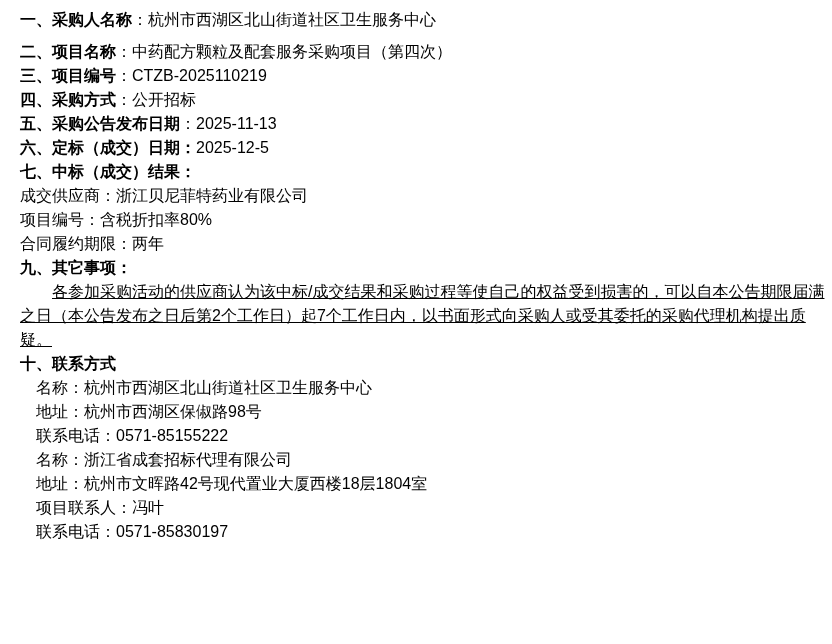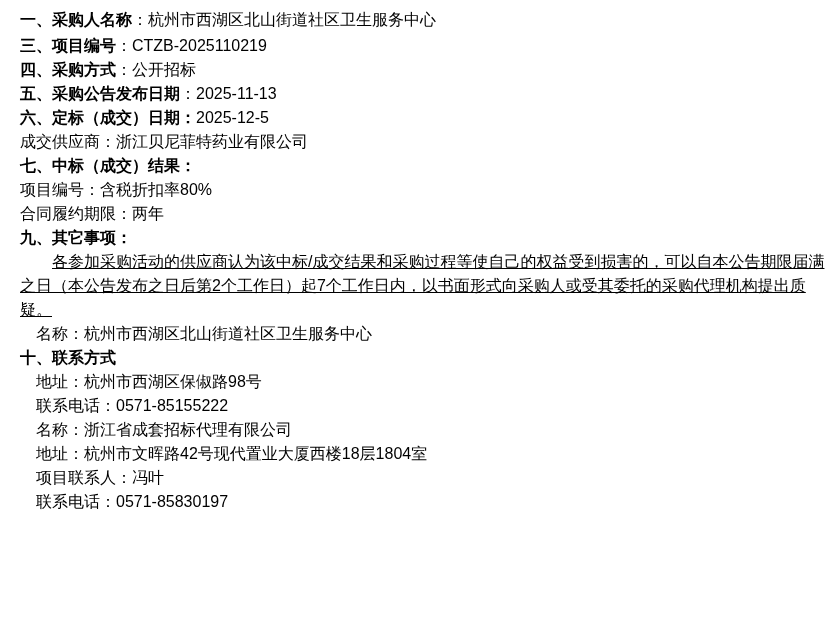--- a/index.html
+++ b/index.html
@@ -10,61 +10,62 @@
     background: #ffffff;
     color: #000000;
     font-family: "Liberation Sans", sans-serif;
     font-size: 16px;
     line-height: 24px;
     padding: 8px 6px 0 20px;
     overflow: hidden;
   }
   .line { white-space: nowrap; }
   .b { font-weight: bold; }
-  .sec-gap { margin-bottom: 2px; }
+  .sec-gap { margin-bottom: 8px; }
   .para {
     text-indent: 2em;
     white-space: normal;
     word-break: break-all;
     text-decoration: underline;
   }
   .indent1 { padding-left: 16px; }
 </style>
 </head>
 <body>
 
 <div class="page">
 
   <div class="line sec-gap"><span class="b">一、采购人名称</span><span>：杭州市西湖区北山街道社区卫生服务中心</span></div>
 
+  <div class="line"><span class="b">二、项目名称</span><span>：中药配方颗粒及配套服务采购项目（第四次）</span></div>
 
   <div class="line"><span class="b">三、项目编号</span><span>：CTZB-2025110219</span></div>
 
   <div class="line"><span class="b">四、采购方式</span><span>：公开招标</span></div>
 
   <div class="line"><span class="b">五、采购公告发布日期</span><span>：2025-11-13</span></div>
 
   <div class="line"><span class="b">六、定标（成交）日期：</span><span>2025-12-5</span></div>
 
+  <div class="line"><span class="b">七、中标（成交）结果：</span></div>
+
   <div class="line">成交供应商：浙江贝尼菲特药业有限公司</div>
-
-  <div class="line"><span class="b">七、中标（成交）结果：</span></div>
 
   <div class="line">项目编号：含税折扣率80%</div>
 
   <div class="line">合同履约期限：两年</div>
 
 
   <div class="line"><span class="b">九、其它事项：</span></div>
 
   <div class="para">各参加采购活动的供应商认为该中标/成交结果和采购过程等使自己的权益受到损害的，可以自本公告期限届满之日（本公告发布之日后第2个工作日）起7个工作日内，以书面形式向采购人或受其委托的采购代理机构提出质疑。</div>
 
+  <div class="line"><span class="b">十、联系方式</span></div>
+
   <div class="line indent1">名称：杭州市西湖区北山街道社区卫生服务中心</div>
-
-  <div class="line"><span class="b">十、联系方式</span></div>
   <div class="line indent1">地址：杭州市西湖区保俶路98号</div>
   <div class="line indent1">联系电话：0571-85155222</div>
 
 
   <div class="line indent1">名称：浙江省成套招标代理有限公司</div>
   <div class="line indent1">地址：杭州市文晖路42号现代置业大厦西楼18层1804室</div>
   <div class="line indent1">项目联系人：冯叶</div>
   <div class="line indent1">联系电话：0571-85830197</div>
 
 </div>

